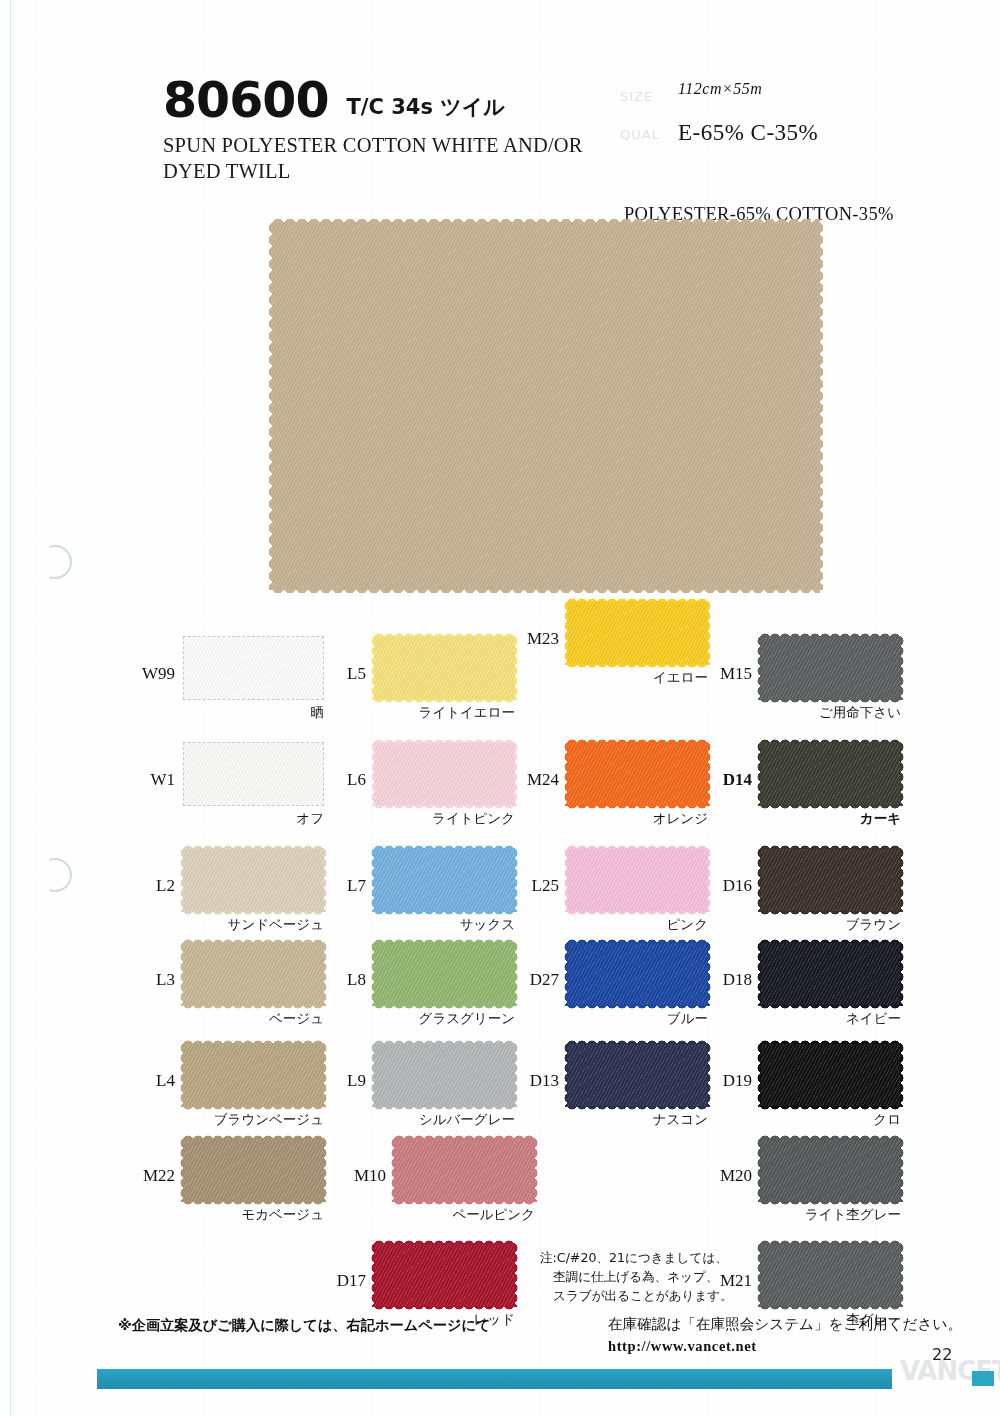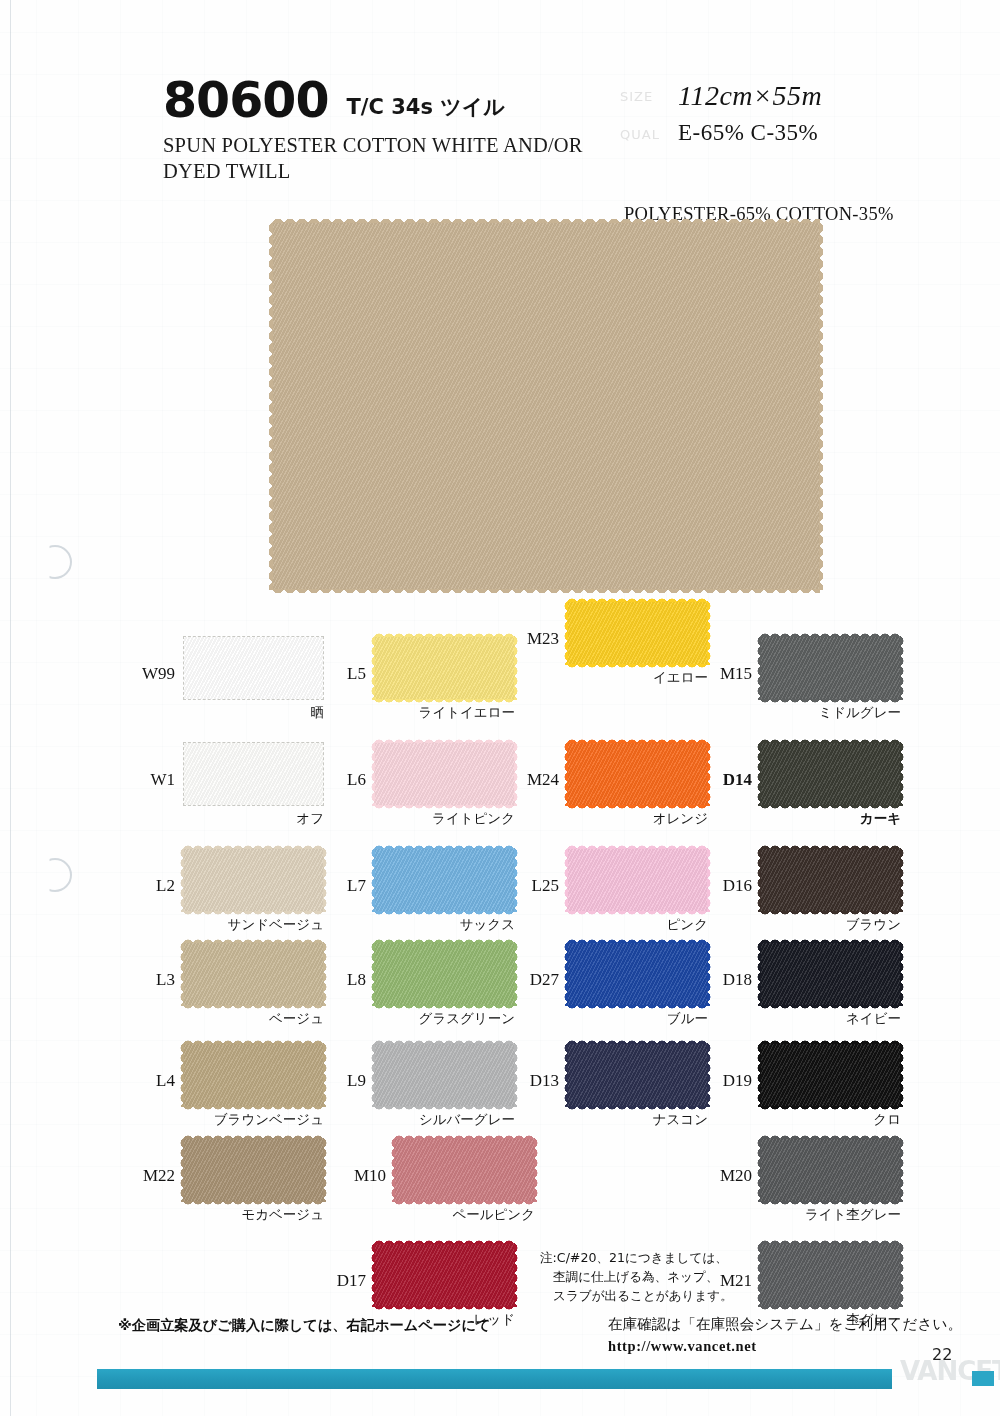--- a/index.html
+++ b/index.html
@@ -90,21 +90,21 @@
   .spec-val{
     position:absolute; left:58px; top:0;
     white-space:nowrap;
   }
   .spec-val.l1{ font-size:15px; top:4px;}
   .sv-no{
     font-family:"DejaVu Sans", sans-serif;
     font-weight:bold; font-size:25px; letter-spacing:-.5px;
   }
   .sv-nm{ font-size:17px; margin-left:12px; }
-  .spec-val.l2{ font-size:28px; top:0px; font-style:italic; letter-spacing:.5px;}
+  .spec-val.l2{ font-size:16px; top:0px; font-style:italic; letter-spacing:.5px;}
   .spec-val.l3{ font-size:23px; top:2px; letter-spacing:.5px;}
   .spec-blend{
     position:absolute; left:4px; top:124px;
     font-size:18.5px; letter-spacing:.3px; white-space:nowrap;
   }
 
   
   .hero{
     position:absolute; left:272px; top:222px;
     width:548px; height:368px;
@@ -448,21 +448,21 @@
       </div>
       <div class="cell" style="left: 760px; top: 636px;">
         <div class="code">M15</div>
         <div class="sw" style="background-color: rgb(93, 96, 96);">
           <div class="fill"></div>
           <div class="t" style="background-image: radial-gradient(circle at 5px 7px, rgb(93, 96, 96) 4.4px, transparent 4.6px); background-size: 10px 12px; background-repeat: repeat-x;"></div>
           <div class="b" style="background-image: radial-gradient(circle at 5px -1px, rgb(93, 96, 96) 4.4px, transparent 4.6px); background-size: 10px 12px; background-repeat: repeat-x;"></div>
           <div class="l" style="background-image: radial-gradient(circle at 7px 5px, rgb(93, 96, 96) 4.4px, transparent 4.6px); background-size: 12px 10px; background-repeat: repeat-y;"></div>
           <div class="r" style="background-image: radial-gradient(circle at -1px 5px, rgb(93, 96, 96) 4.4px, transparent 4.6px); background-size: 12px 10px; background-repeat: repeat-y;"></div>
         </div>
-        <div class="name">ミドルグレー</div>
+        <div class="name">ご用命下さい</div>
       </div>
       <div class="cell" style="left: 760px; top: 742px; font-weight: bold;">
         <div class="code">D14</div>
         <div class="sw" style="background-color: rgb(59, 61, 52);">
           <div class="fill"></div>
           <div class="t" style="background-image: radial-gradient(circle at 5px 7px, rgb(59, 61, 52) 4.4px, transparent 4.6px); background-size: 10px 12px; background-repeat: repeat-x;"></div>
           <div class="b" style="background-image: radial-gradient(circle at 5px -1px, rgb(59, 61, 52) 4.4px, transparent 4.6px); background-size: 10px 12px; background-repeat: repeat-x;"></div>
           <div class="l" style="background-image: radial-gradient(circle at 7px 5px, rgb(59, 61, 52) 4.4px, transparent 4.6px); background-size: 12px 10px; background-repeat: repeat-y;"></div>
           <div class="r" style="background-image: radial-gradient(circle at -1px 5px, rgb(59, 61, 52) 4.4px, transparent 4.6px); background-size: 12px 10px; background-repeat: repeat-y;"></div>
         </div>

